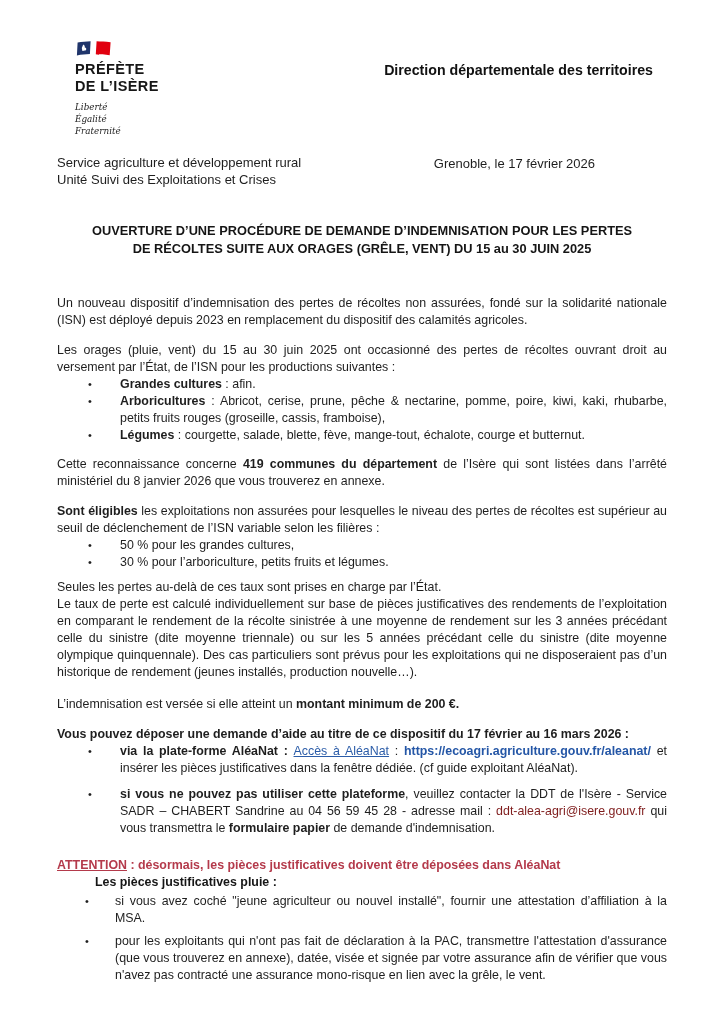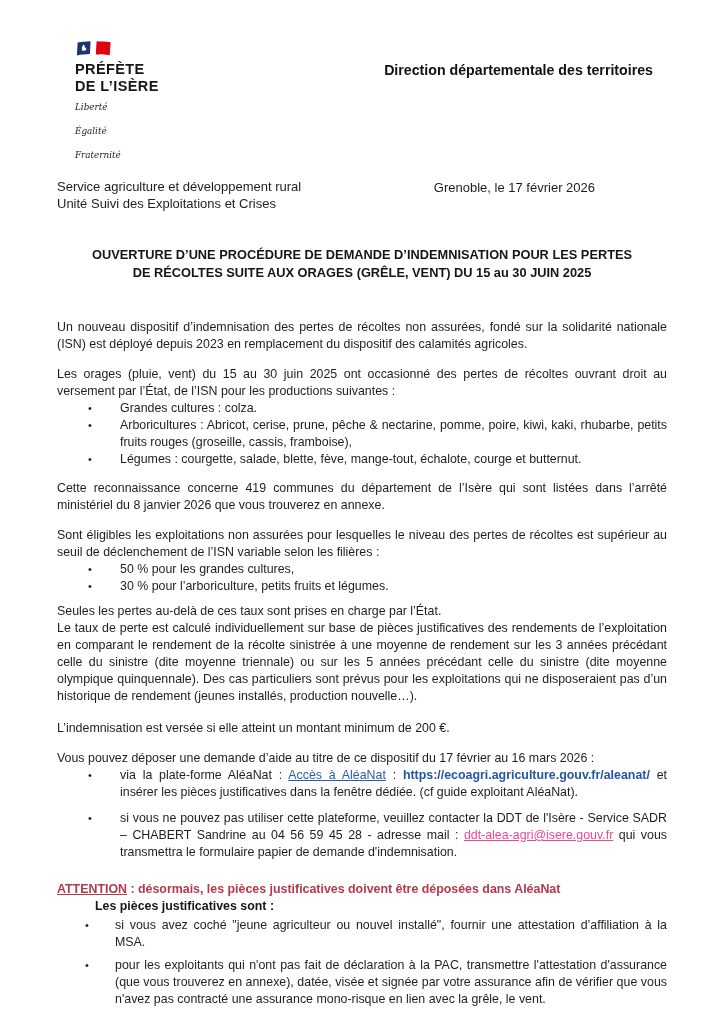--- a/index.html
+++ b/index.html
@@ -9,42 +9,42 @@
     color:#1e1e1e;
     -webkit-font-smoothing:antialiased;
   }
   .page{box-sizing:border-box;width:724px;height:1024px;padding:40px 57px 0 57px;overflow:hidden;}
 
   
   .header-row{display:flex;justify-content:space-between;align-items:flex-start;}
   .logo-block{width:220px;padding-left:18px;}
   .flag{display:block;margin-bottom:3px;}
   .logo-name{font-weight:bold;font-size:14.5px;letter-spacing:.4px;line-height:17px;color:#161616;}
-  .motto{font-family:"DejaVu Serif","Liberation Serif",serif;font-style:italic;font-size:8.8px;line-height:11px;color:#222;margin-top:13px;}
+  .motto{font-family:"DejaVu Serif","Liberation Serif",serif;font-style:italic;font-size:8.8px;line-height:11px;color:#222;margin-top:1px;}
   .motto-first{margin-top:7px;}
   .direction{font-weight:bold;font-size:14.2px;color:#111;margin-top:22px;padding-right:14px;}
 
   .subheader-row{display:flex;justify-content:space-between;margin-top:17px;font-size:13px;line-height:17px;}
   .dateline{margin-right:72px;white-space:nowrap;margin-top:1px;}
 
   
   .doc-title{margin-top:34px;text-align:center;font-weight:bold;font-size:12.8px;line-height:18px;color:#151515;}
 
   
   .body-text{margin-top:37px;font-size:12.4px;line-height:17px;text-align:justify;}
   .para{margin:0 0 13px 0;}
   .para.tight{margin-bottom:0;}
-  b,.bold{font-weight:normal;}
+  b,.bold{font-weight:bold;}
   .bullets{margin:0 0 12px 0;}
   .bullet{position:relative;padding-left:63px;}
   .bullet .bullet-dot{position:absolute;left:31px;top:0;font-size:11px;}
   .bullet.gap-after{margin-bottom:9px;}
   .link-blue{color:#2b5ca8;text-decoration:underline;}
   .link-blue-bold{color:#2456a6;font-weight:bold;}
-  .link-dark{color:#ec4899;text-decoration:underline;}
+  .link-dark{color:#7f1d1d;}
   a{cursor:pointer;}
   .attention-line{color:#b43a4b;font-weight:bold;margin-top:20px;}
   .attention-label{text-decoration:underline;}
   .attention-sub{font-weight:bold;color:#161616;padding-left:38px;margin-bottom:2px;}
   .spacer-6{height:6px;}
 </style>
 </head>
 <body>
 
 <div class="page">
@@ -80,21 +80,21 @@
 
   <div class="body-text">
 
     <p class="para">Un nouveau dispositif d’indemnisation des pertes de récoltes non assurées, fondé sur la solidarité nationale (ISN) est déployé depuis 2023 en remplacement du dispositif des calamités agricoles.</p>
 
     <p class="para tight">Les orages (pluie, vent) du 15 au 30 juin 2025 ont occasionné des pertes de récoltes ouvrant droit au versement par l’État, de l’ISN pour les productions suivantes :</p>
 
     <div class="bullets">
       <div class="bullet">
         <span class="bullet-dot">•</span>
-        <span class="bold">Grandes cultures</span><span> : </span><span>colza.</span>
+        <span class="bold">Grandes cultures</span><span> : </span><span>afin.</span>
       </div>
       <div class="bullet">
         <span class="bullet-dot">•</span>
         <span class="bold">Arboricultures</span><span> : </span><span>Abricot, cerise, prune, pêche &amp; nectarine, pomme, poire, kiwi, kaki, rhubarbe, petits fruits rouges (groseille, cassis, framboise),</span>
       </div>
       <div class="bullet">
         <span class="bullet-dot">•</span>
         <span class="bold">Légumes</span><span> : </span><span>courgette, salade, blette, fève, mange-tout, échalote, courge et butternut.</span>
       </div>
     </div>
@@ -126,21 +126,21 @@
         <span class="bullet-dot">•</span>
         <span class="bold">via la plate-forme AléaNat</span><span class="bold"> : </span><a class="link-blue">Accès à AléaNat</a><span> : </span><a class="link-blue-bold">https://ecoagri.agriculture.gouv.fr/aleanat/</a><span> et insérer les pièces justificatives dans la fenêtre dédiée.  (cf guide exploitant AléaNat).</span>
       </div>
       <div class="bullet">
         <span class="bullet-dot">•</span>
         <span class="bold">si vous ne pouvez pas utiliser cette plateforme</span><span>, veuillez contacter la DDT de l'Isère  -  Service SADR – CHABERT Sandrine au  04 56 59 45 28 - adresse mail : </span><a class="link-dark">ddt-alea-agri@isere.gouv.fr</a><span> qui vous transmettra  le </span><span class="bold">formulaire papier</span><span> de demande d'indemnisation.</span>
       </div>
     </div>
 
     <p class="para tight attention-line"><span class="attention-label">ATTENTION</span><span> : désormais, les pièces justificatives doivent être déposées dans AléaNat</span></p>
-    <div class="attention-sub">Les pièces justificatives sont :</div>
+    <div class="attention-sub">Les pièces justificatives pluie :</div>
 
     <div class="bullets" style="padding-left:0;">
       <div class="bullet" style="padding-left:58px;">
         <span class="bullet-dot" style="left:28px;">•</span>
         <span>si vous avez coché "jeune agriculteur ou nouvel installé", fournir une attestation d’affiliation à la MSA.</span>
       </div>
       <div class="spacer-6"></div>
       <div class="bullet" style="padding-left:58px;">
         <span class="bullet-dot" style="left:28px;">•</span>
         <span>pour les exploitants qui n'ont pas fait de déclaration à la PAC, transmettre l'attestation d'assurance (que vous trouverez en annexe), datée, visée et signée par votre assurance afin de vérifier que vous n'avez pas contracté une assurance mono-risque en lien avec la grêle, le vent.</span>

